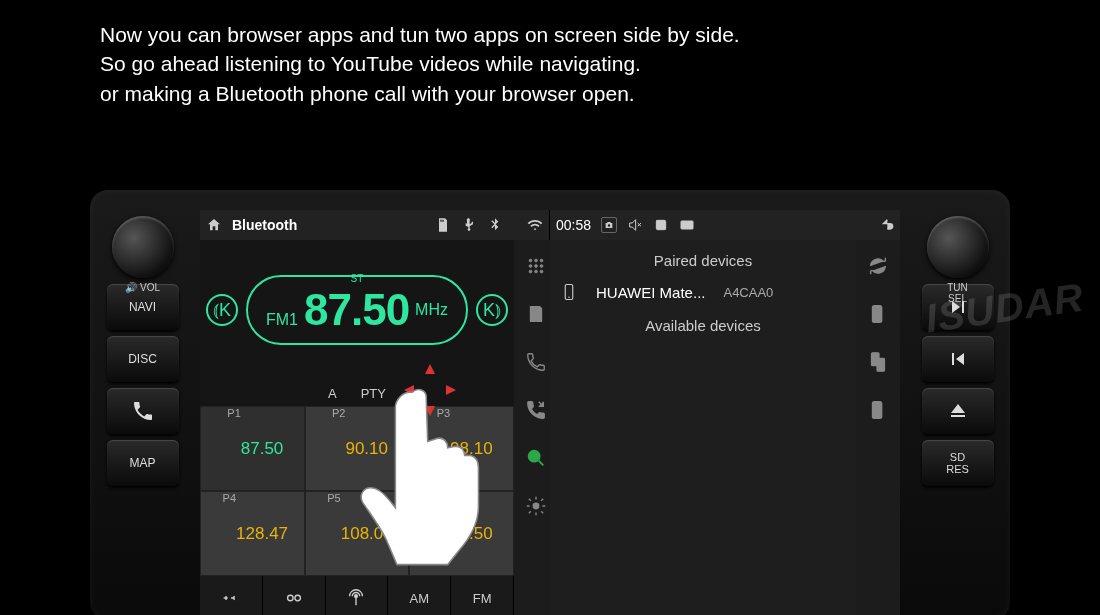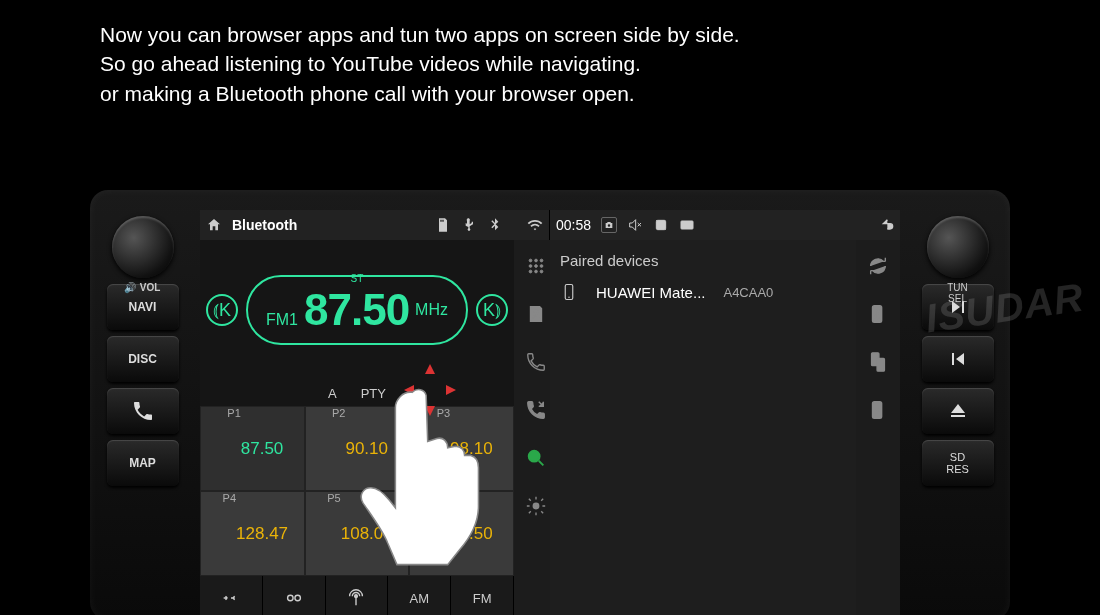--- a/index.html
+++ b/index.html
@@ -33,21 +33,21 @@
   
   .phys-left, .phys-right {
     position: absolute;
     top: 60px;
     width: 85px;
     display: flex;
     flex-direction: column;
     align-items: center;
     gap: 8px;
   }
-  .phys-left { left: 10px; font-weight: bold; }
+  .phys-left { left: 10px; }
   .phys-right { right: 10px; }
   .knob {
     width: 62px; height: 62px;
     border-radius: 50%;
     background: radial-gradient(circle at 35% 35%, #555, #111 70%, #000);
     box-shadow: inset 0 2px 2px rgba(255,255,255,0.2), 0 2px 5px #000;
     position: absolute;
     top: -34px;
   }
   .knob-label {
@@ -224,21 +224,21 @@
   }
   .bt-main {
     flex: 1;
     background: #1e1e1e;
     display: flex;
     flex-direction: column;
     padding: 8px 10px;
     font-size: 15px;
     color: #ccc;
   }
-  .bt-header { font-size: 15px; margin: 4px 0 8px; }
+  .bt-header { font-size: 15px; margin: 4px 0 8px; text-align: center; }
   .bt-row {
     display: flex;
     align-items: center;
     gap: 18px;
     padding: 6px 0;
     font-size: 15px;
     color: #fff;
   }
   .bt-row svg { width: 18px; height: 18px; fill: #ccc; }
   .bt-id { color: #aaa; font-size: 13px; }
@@ -534,20 +534,21 @@
         <div class="bt-main">
           <div class="bt-header">Paired devices</div>
           <div class="bt-row">
             <svg viewBox="0 0 24 24">
                 <rect x="7" y="2" width="10" height="20" rx="2" fill="none" stroke="#ccc" stroke-width="1.5"></rect>
                 <circle cx="12" cy="19" r="1" fill="#ccc"></circle>
               </svg>
             <span>HUAWEI Mate...</span>
             <span class="bt-id">A4CAA0</span>
           </div>
+          <div class="bt-header" style="margin-top:10px;">Available devices</div>
         </div>
         <div class="bt-side">
           <div class="side-btn">
               <svg viewBox="0 0 24 24" fill="none" stroke-width="1.5">
                 <path d="M4 12a8 8 0 0114-5m2 0V3m0 4h-4M20 12a8 8 0 01-14 5m-2 0v4m0-4h4"></path>
               </svg>
             </div>
           <div class="side-btn">
               <svg viewBox="0 0 24 24" fill="none" stroke-width="1.5">
                 <rect x="6" y="3" width="10" height="18" rx="2"></rect>

